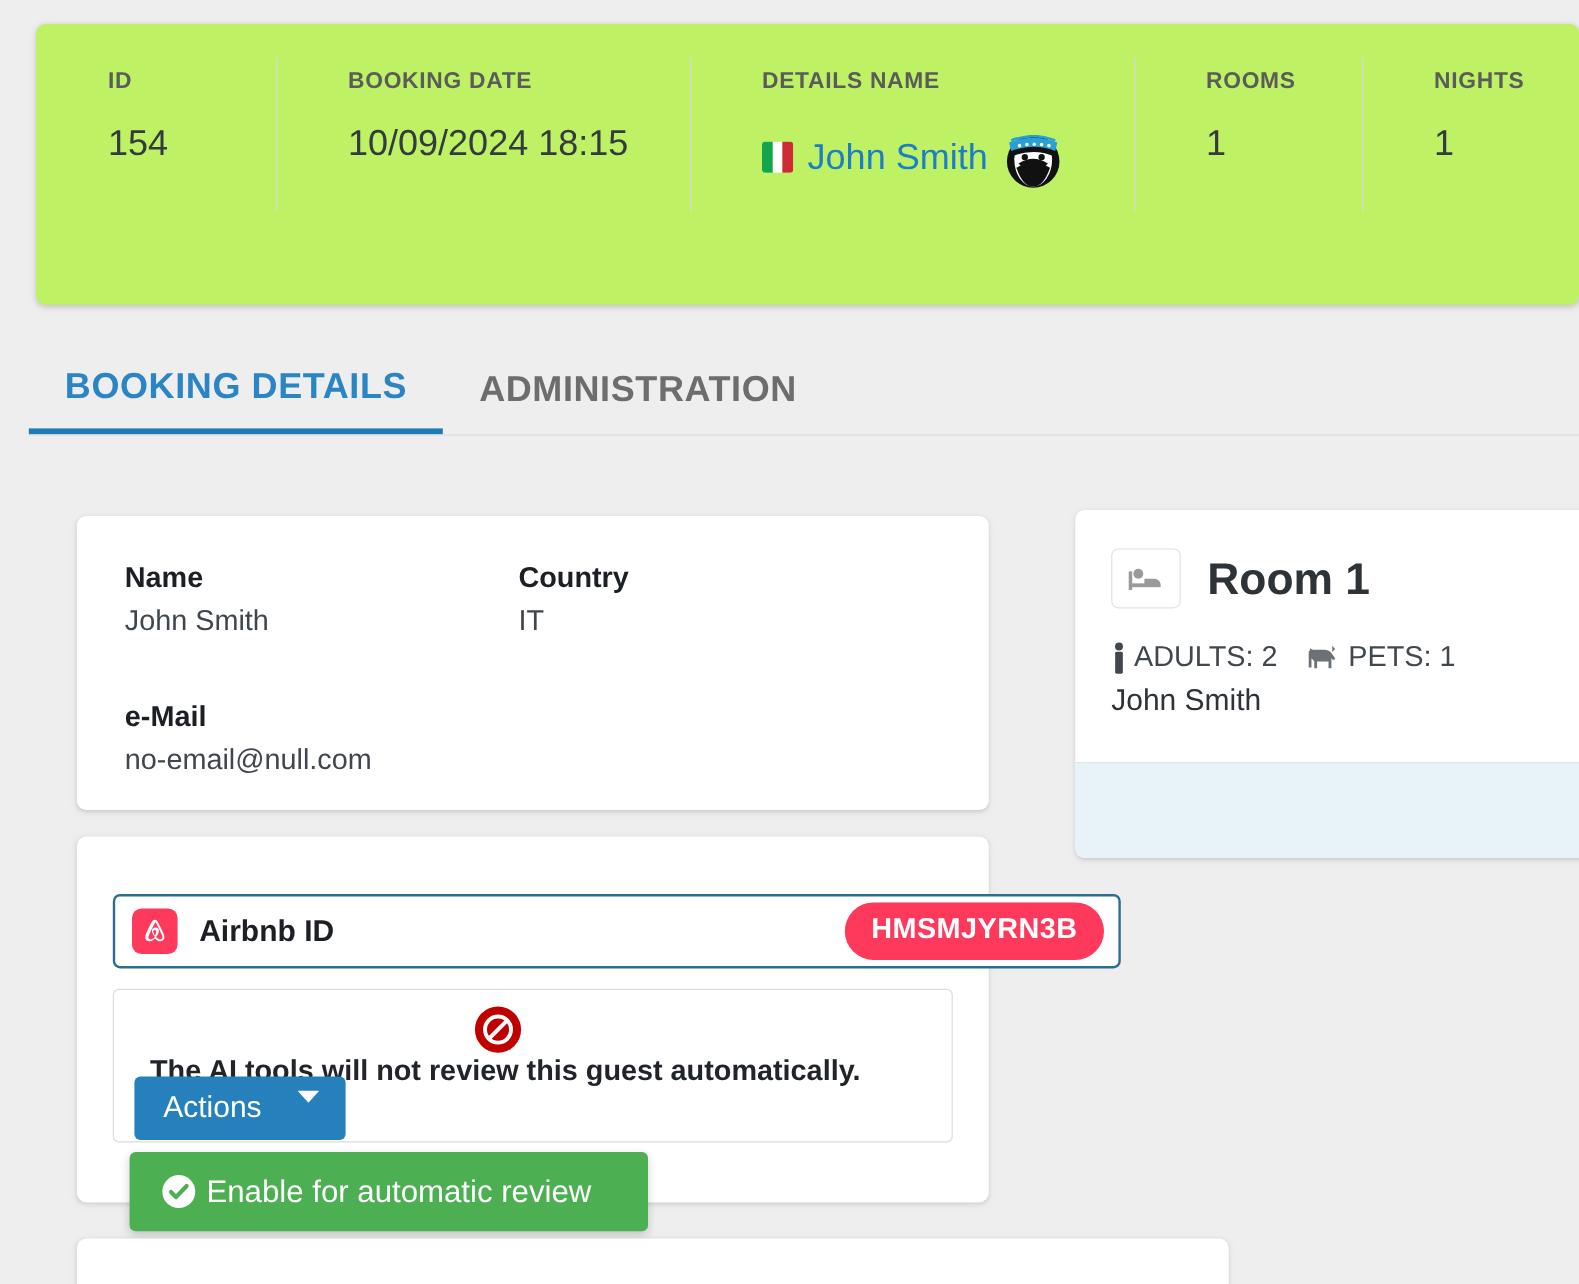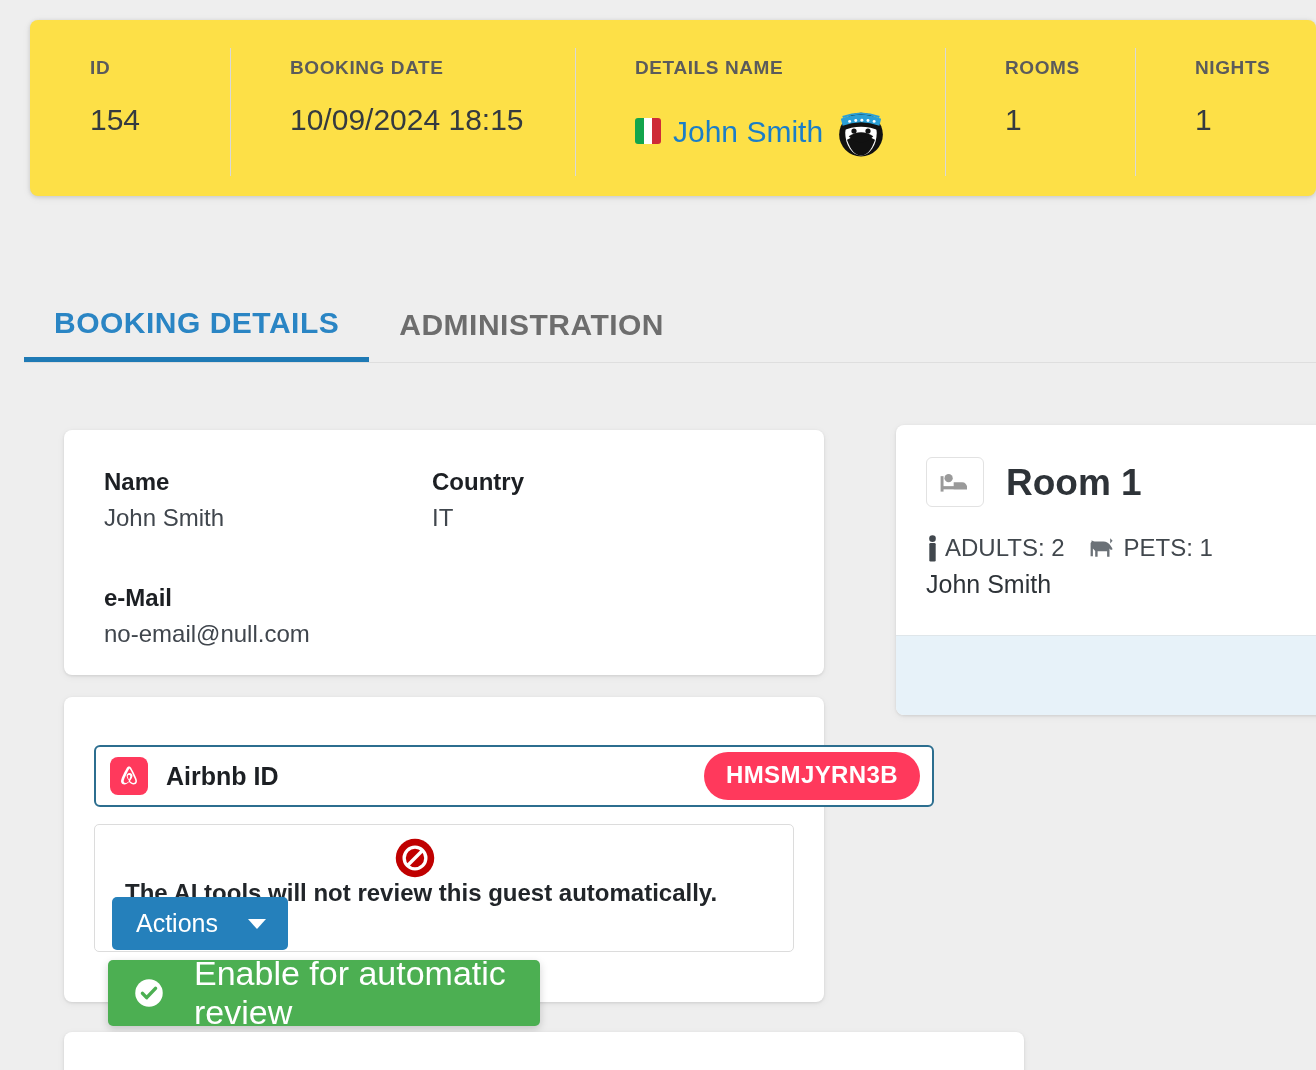--- a/index.html
+++ b/index.html
@@ -11,22 +11,22 @@
     background: #eeeeee;
     font-family: "Liberation Sans", sans-serif;
     -webkit-font-smoothing: antialiased;
   }
   #root { position: relative; width: 1316px; height: 1070px; }
 
   
   .summary-card {
     position: absolute;
     left: 30px; top: 20px;
-    width: 1286px; height: 176px;
-    background: #fde047;
+    width: 1286px; height: 234px;
+    background: #bef264;
     border-radius: 8px;
     box-shadow: 0 1px 4px rgba(0,0,0,0.13), 0 2px 10px rgba(0,0,0,0.06);
     display: flex;
     align-items: flex-start;
     overflow: hidden;
   }
   .sum-cell {
     position: relative;
     padding: 38px 0 0 0;
     height: 183px;
@@ -206,24 +206,24 @@
     white-space: nowrap;
   }
   .actions-btn {
     position: absolute;
     left: 17px; top: 72px;
     background: #2580bb;
     color: #fff;
     border: none;
     border-radius: 5px;
     height: 53px;
-    padding: 0 22px 0 24px;
+    padding: 12px 22px 0 24px;
     font-size: 25px;
     font-family: "Liberation Sans", sans-serif;
-    display: flex; align-items: center;
+    display: flex; 
     cursor: pointer;
   }
   .caret {
     margin-left: 30px;
     width: 0; height: 0;
     border-left: 9px solid transparent;
     border-right: 9px solid transparent;
     border-top: 10px solid #ffffff;
   }
 
@@ -234,22 +234,22 @@
     width: 432px; height: 66px;
     background: #4caf52;
     border-radius: 5px;
     display: flex; align-items: center;
     padding-left: 26px;
     cursor: pointer;
     box-shadow: 0 3px 8px rgba(0,0,0,0.18);
   }
   .check-icon { width: 30px; height: 30px; flex: 0 0 auto; }
   .dropdown-label {
-    margin-left: 30px;
-    font-size: 34px;
+    margin-left: 8px;
+    font-size: 26px;
     color: #ffffff;
   }
 
   
   .room-card {
     position: absolute;
     left: 896px; top: 425px;
     width: 432px; height: 290px;
     background: #ffffff;
     border-radius: 8px;

